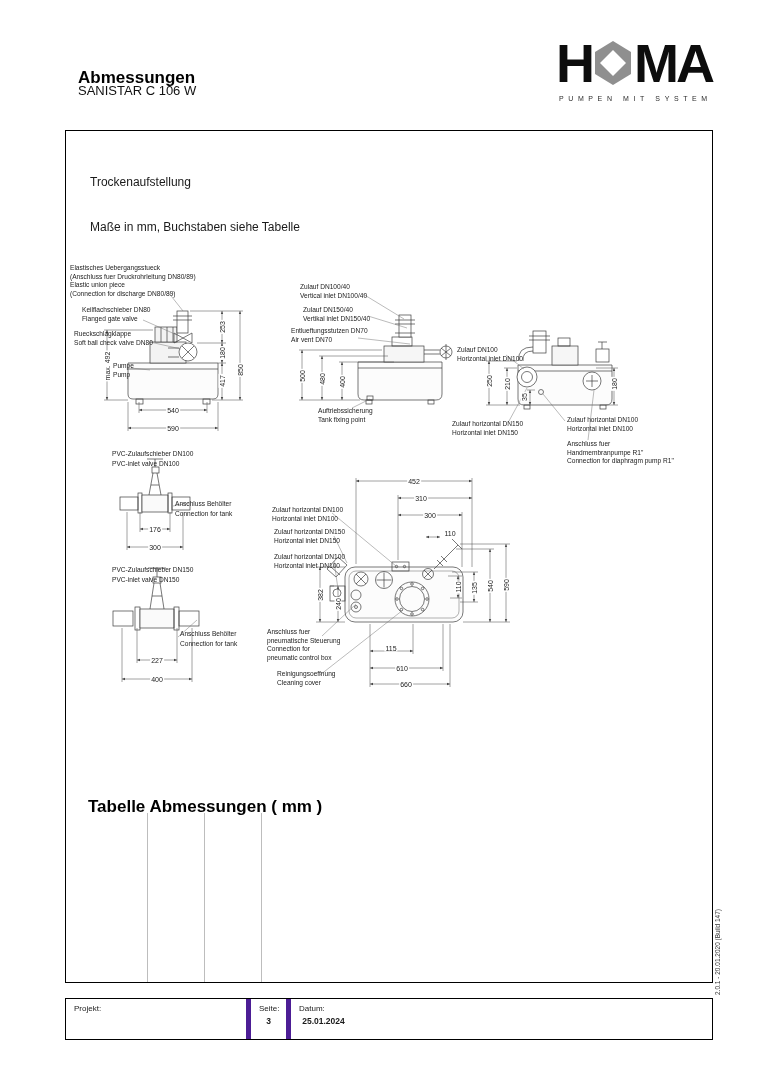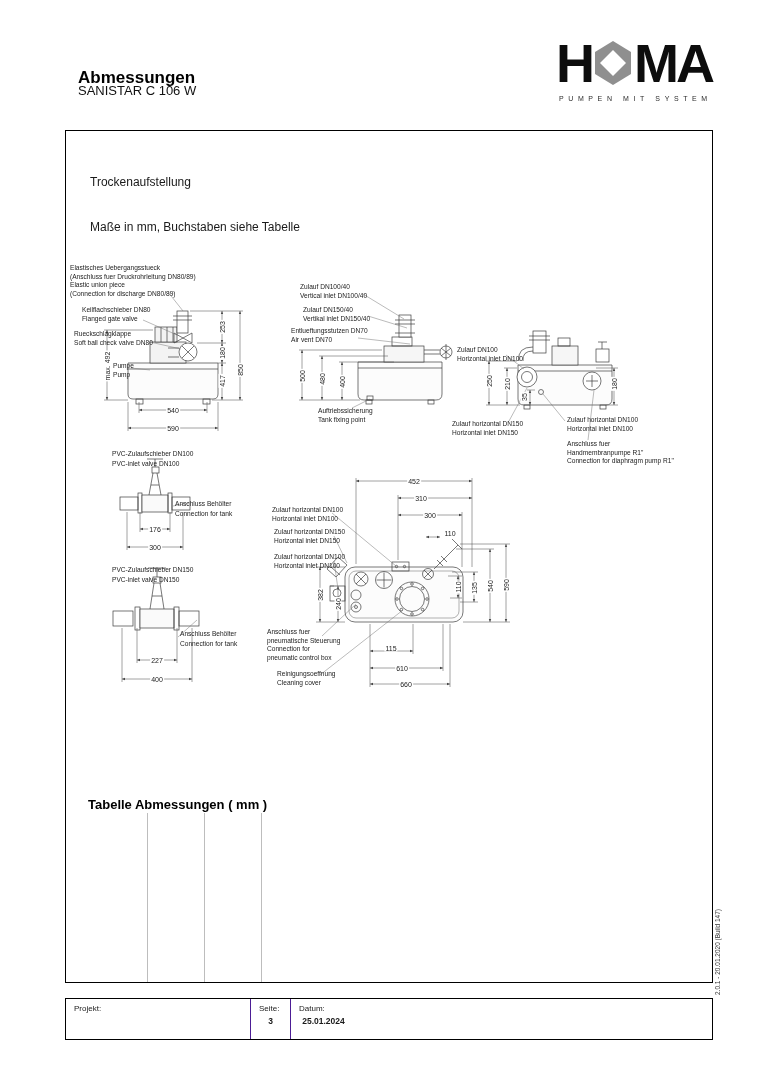--- a/index.html
+++ b/index.html
@@ -11,25 +11,25 @@
   .logo-row{display:flex;align-items:center;line-height:1;}
   .logo-letter{font-size:54px;font-weight:bold;letter-spacing:-3px;color:#0d0d0d;}
   .logo-tag{font-size:7px;letter-spacing:4.6px;color:#2b2b2b;margin-top:5px;margin-left:3px;white-space:nowrap;}
   .frame{border:1.5px solid #000;}
   .note{font-size:12px;line-height:1.9;white-space:pre-line;}
   .lbl{position:absolute;font-size:6.6px;line-height:1.3;white-space:pre-line;color:#222;}
   .lh15{line-height:1.55;}
   .dimt{position:absolute;font-size:7px;color:#222;background:#fff;padding:0 1px;
         transform:translate(-50%,-50%);white-space:nowrap;}
   .dimv{transform:translate(-50%,-50%) rotate(-90deg);}
-  .tbl-head{font-size:13px;font-weight:bold;color:#000;}
+  .tbl-head{font-size:17px;font-weight:bold;color:#000;}
   .vline{width:1px;background:#bdbdbd;}
   .version{font-size:6.5px;color:#333;writing-mode:vertical-rl;transform:rotate(180deg);white-space:nowrap;}
   .footer{display:flex;border:1.5px solid #000;box-sizing:border-box;background:#fff;}
-  .fcell{box-sizing:border-box;padding:5px 8px;font-size:8px;border-right:1px solid #4c1d95;}
+  .fcell{box-sizing:border-box;padding:5px 8px;font-size:8px;border-right:5px solid #4c1d95;}
   .fcell:last-child{border-right:none;}
   .fval{font-weight:bold;font-size:8.5px;text-align:center;margin-top:3px;}
   svg.art{position:absolute;left:0;top:0;pointer-events:none;}
 </style>
 </head>
 <body>
 
 <div class="page">
 
   <div class="abs hdr-title" style="left:78px;top:68px;">Abmessungen</div>

